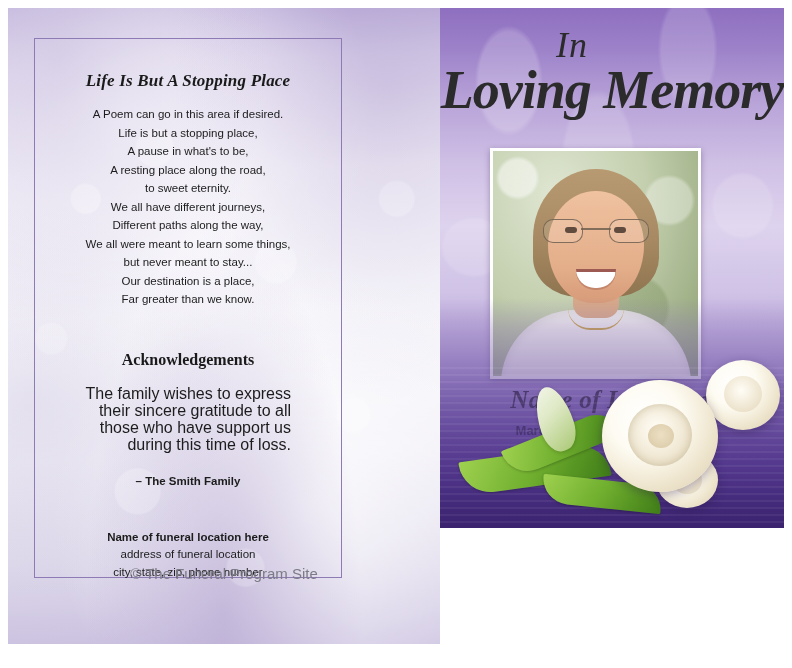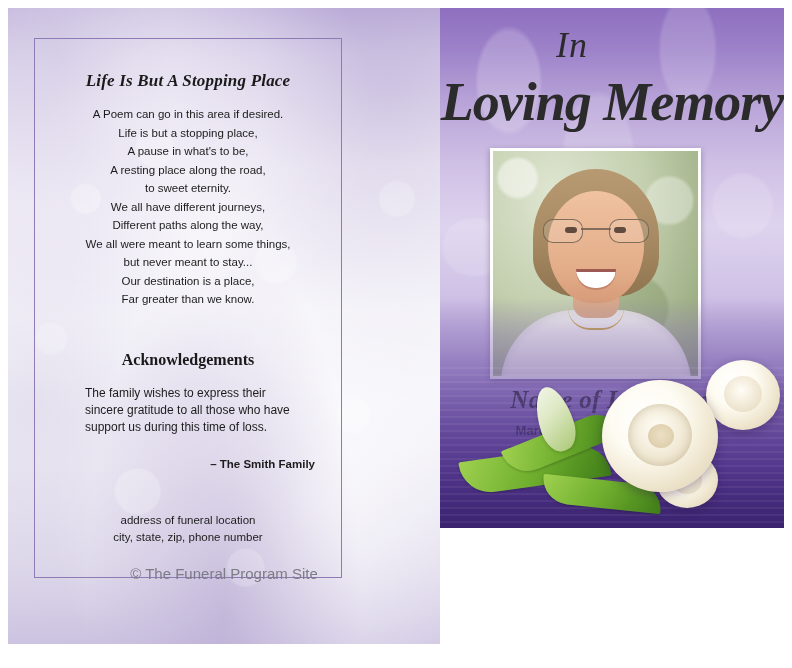--- a/index.html
+++ b/index.html
@@ -102,28 +102,28 @@
 
   .ack-title {
     text-align: center;
     font-family: "Liberation Serif", serif;
     font-weight: bold;
     font-size: 16px;
     color: #1a1a1a;
     margin: 42px 0 16px 0;
   }
   .ack-body {
-    text-align: left;
-    font-size: 12px;
+    text-align: right;
+    font-size: 16px;
     line-height: 17px;
     color: #1c1c1c;
     padding: 0 24px;
   }
   .ack-family {
-    text-align: right;
+    text-align: center;
     font-size: 11.5px;
     font-weight: bold;
     color: #1c1c1c;
     margin-top: 22px;
   }
 
   .venue {
     text-align: center;
     margin-top: 42px;
     font-size: 11.5px;
@@ -215,21 +215,21 @@
     line-height: 30px;
     letter-spacing: 1px;
     margin-right: 80px;
   }
   .title-loving {
     font-style: italic;
     font-weight: bold;
     font-size: 54px;
     line-height: 60px;
     letter-spacing: -1px;
-    margin-top: 12px;
+    margin-top: 0;
   }
 
   .photo-frame {
     position: absolute;
     left: 50px;
     top: 140px;
     width: 205px;
     height: 225px;
     border: 3px solid #ffffff;
     box-shadow: 0 2px 6px rgba(40,20,70,0.35);
@@ -439,20 +439,21 @@
         <div>Our destination is a place,</div>
         <div>Far greater than we know.</div>
       </div>
 
 
       <div class="ack-title">Acknowledgements</div>
       <div class="ack-body">The family wishes to express their sincere gratitude to all those who have support us during this time of loss.</div>
       <div class="ack-family">– The Smith Family</div>
 
       <div class="venue">
+        <div class="venue-name">Name of funeral location here</div>
         <div>address of funeral location</div>
         <div>city, state, zip, phone number</div>
       </div>
 
     </div>
 
     <div class="copyright">© The Funeral Program Site</div>
   </div>
 
   <div class="right-panel">

